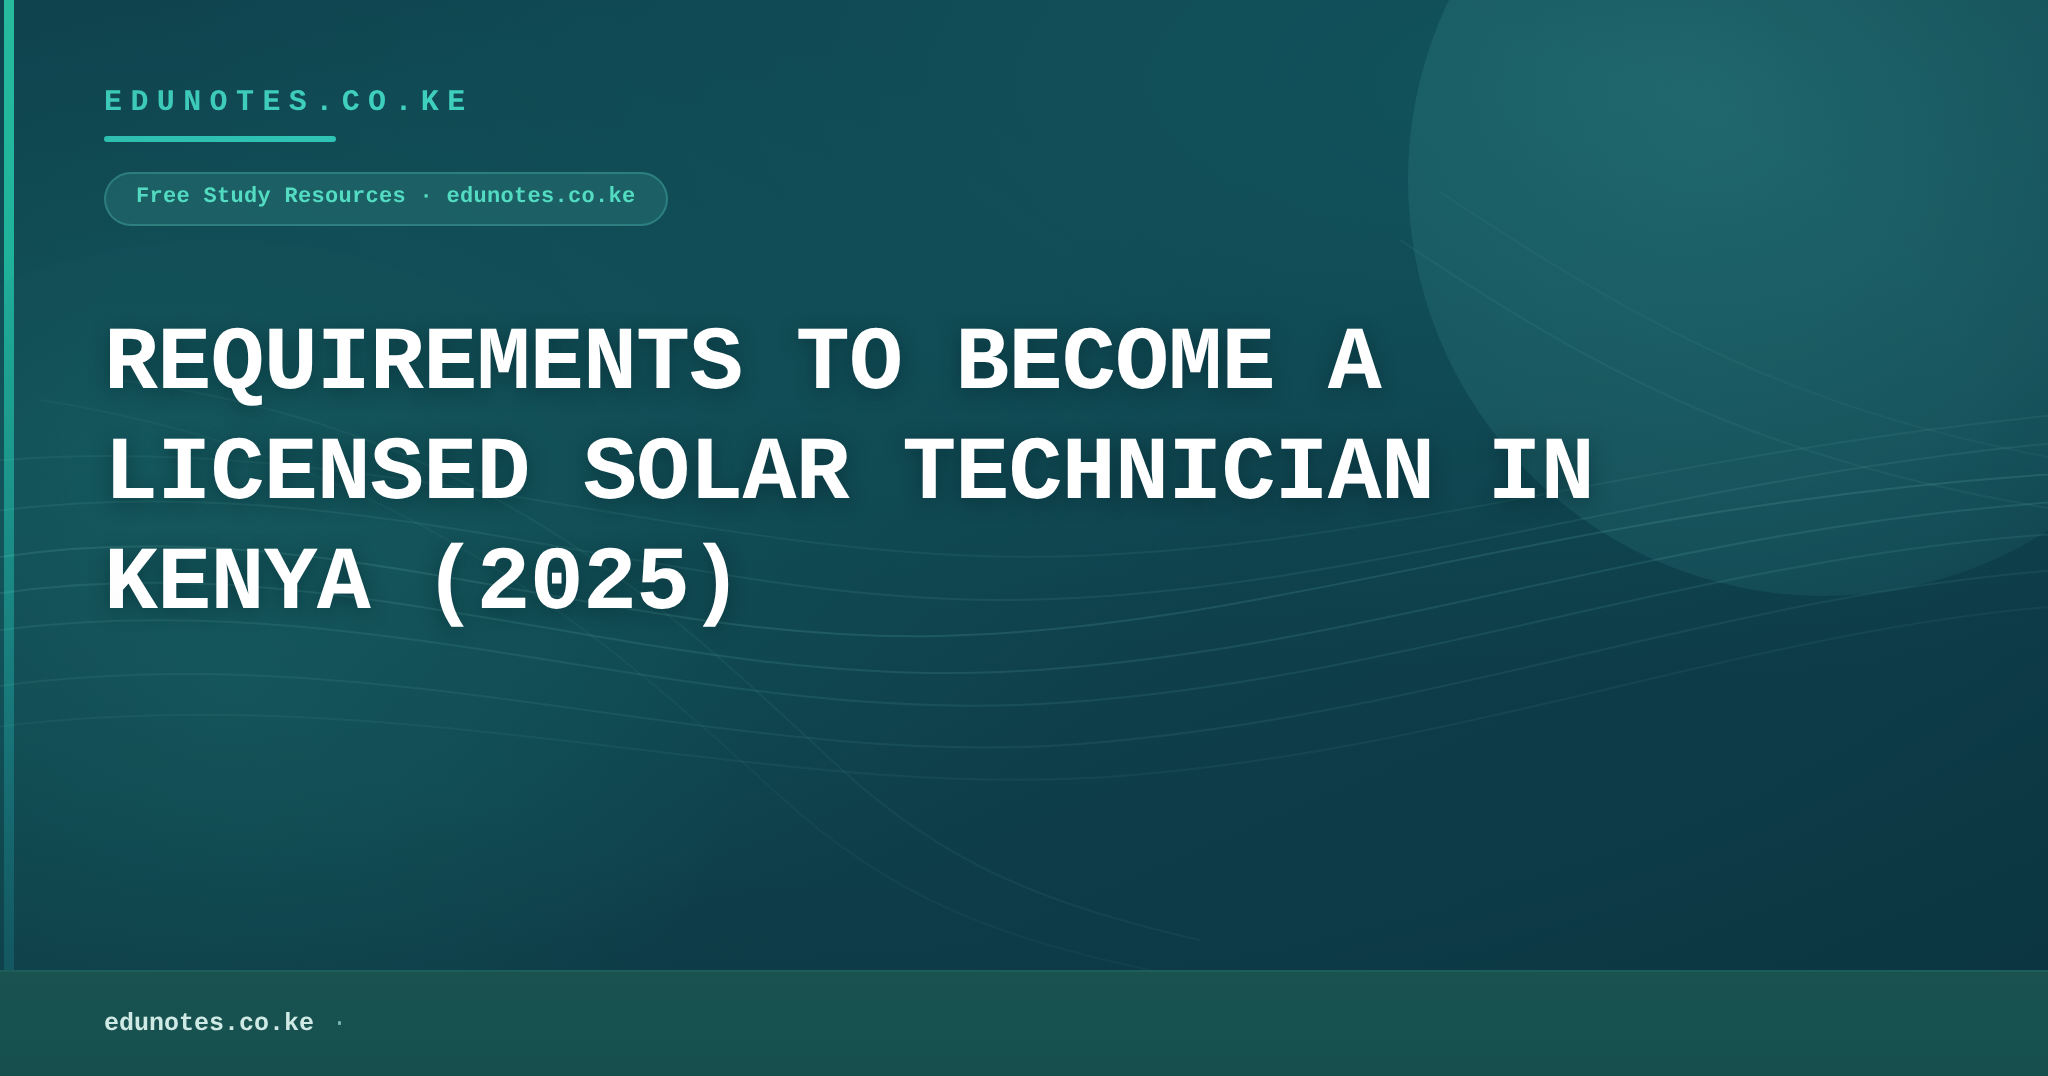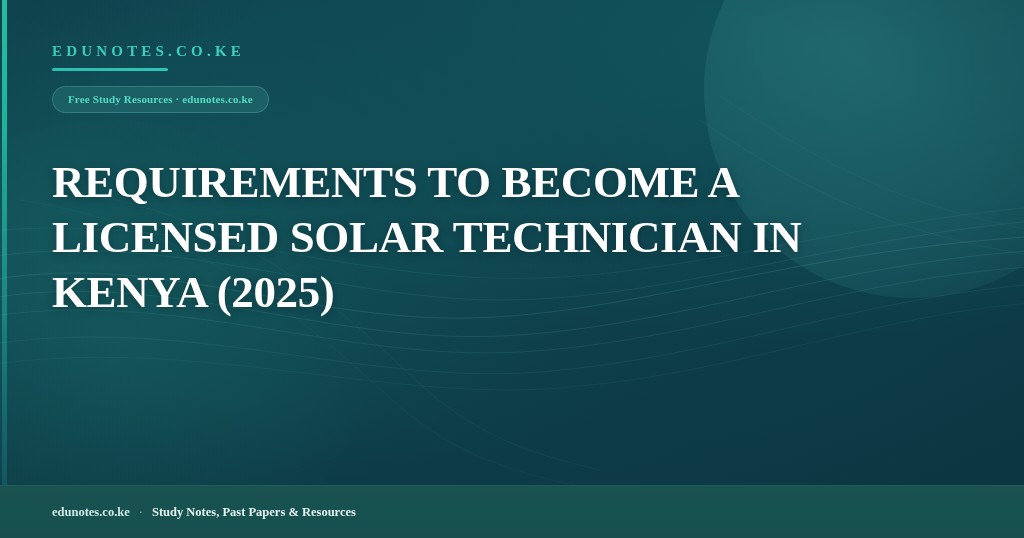--- a/index.html
+++ b/index.html
@@ -7,21 +7,21 @@
     margin: 0;
     padding: 0;
     background: #0b2f3a;
   }
 
   #banner {
     position: relative;
     width: 1024px;
     height: 538px;
     overflow: hidden;
-    font-family: Liberation Serif, serif;
+    font-family: Liberation Mono, monospace;
     background:
       radial-gradient(120% 95% at 78% 8%, #11535c 0%, rgba(17,83,92,0) 58%),
       radial-gradient(90% 80% at 6% 42%, #12535a 0%, rgba(18,83,90,0) 62%),
       linear-gradient(157deg, #0f4450 0%, #10454f 36%, #0d3c48 70%, #0c3945 100%);
   }
 
   
 
   .accent-bar {
     position: absolute;
@@ -219,17 +219,16 @@
     <h1 class="headline">Requirements to Become a Licensed Solar Technician in Kenya (2025)</h1>
 
   </div>
 
   <div class="vignette"></div>
 
   <div class="footer">
     <div class="footer-inner">
       <span>edunotes.co.ke</span>
       <span class="footer-sep">·</span>
-      <span class="footer-tag">Study Notes, Past Papers &amp; Resources</span>
     </div>
   </div>
 
 </div>
 
 </body></html>

